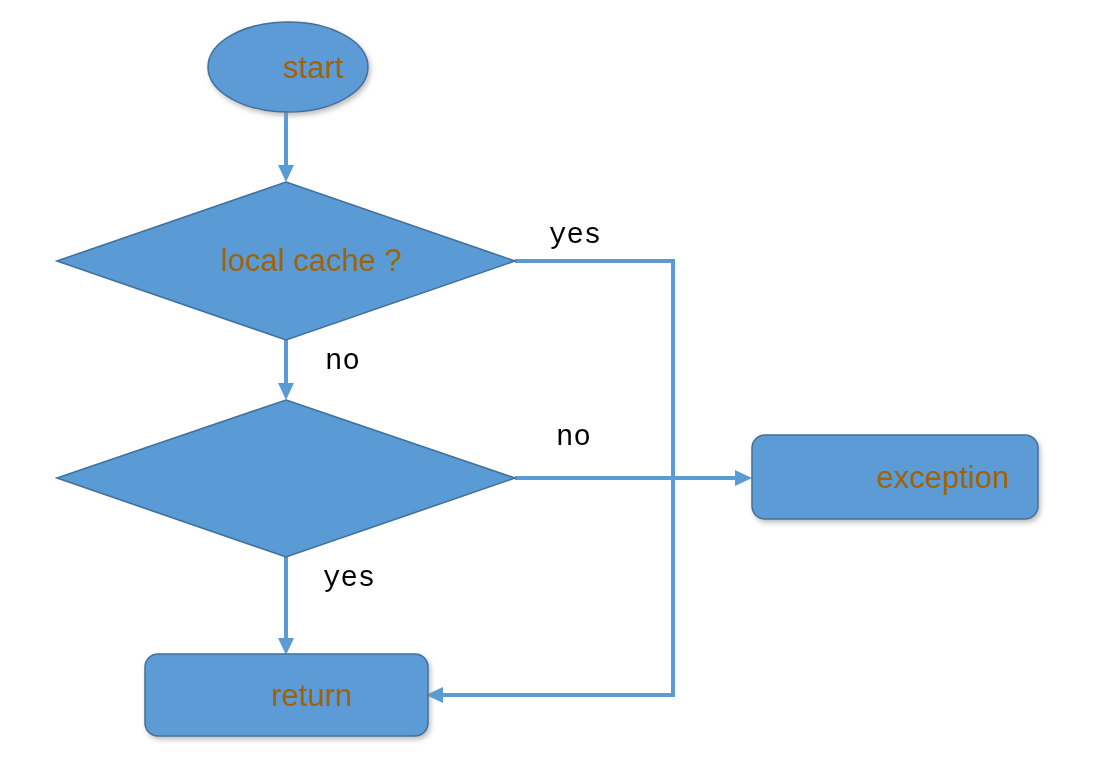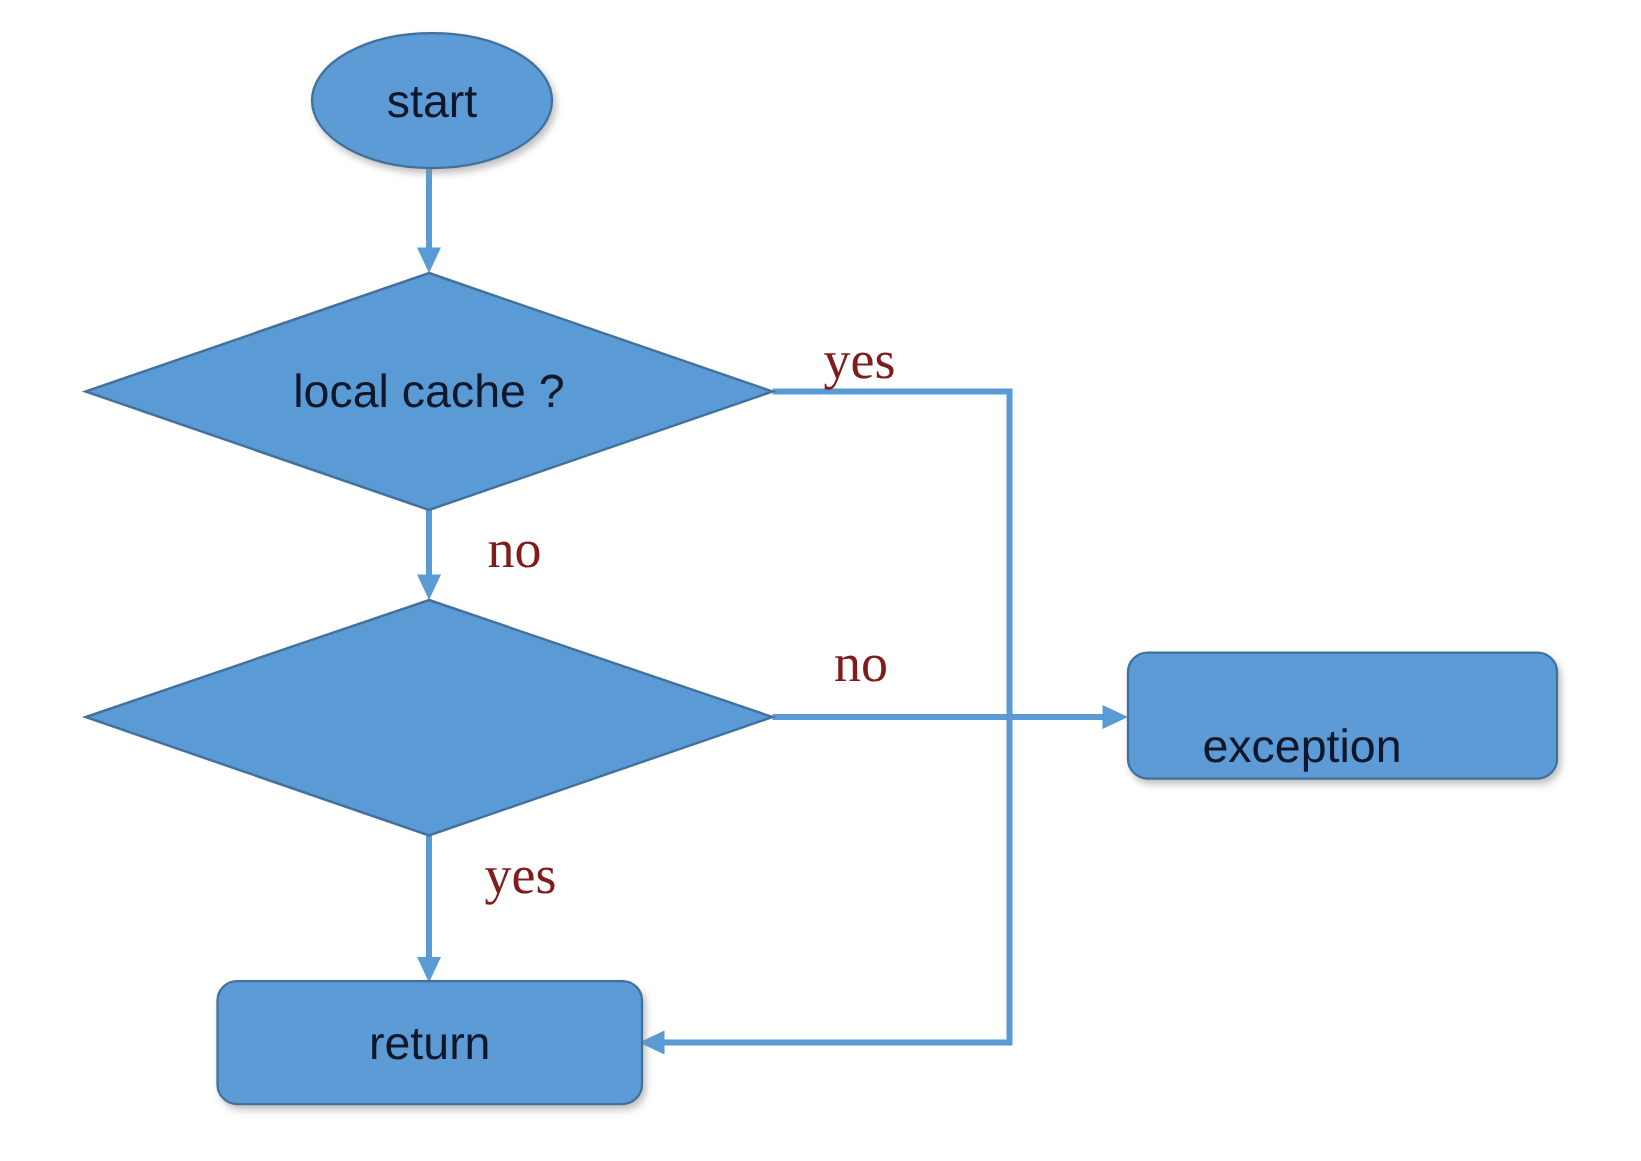--- a/index.html
+++ b/index.html
@@ -20,32 +20,33 @@
   }
   #flow-svg {
     position: absolute;
     left: 0;
     top: 0;
     width: 1094px;
     height: 774px;
   }
   .node-label {
     position: absolute;
-    color: #0f172a;
+    color: #a16207;
     font-size: 31px;
     font-family: "Liberation Sans", sans-serif;
     white-space: nowrap;
     text-align: center;
     pointer-events: none;
+    margin-left: 25px;
   }
   .edge-label {
     position: absolute;
-    color: #7f1d1d;
-    font-size: 36px;
-    font-family: Liberation Serif, serif;
+    color: #000000;
+    font-size: 29px;
+    font-family: Liberation Mono, monospace;
     white-space: nowrap;
   }
 </style>
 </head>
 <body>
 
 <div id="canvas">
 
   <svg id="flow-svg" viewBox="0 0 1094 774">
     <defs>
@@ -88,21 +89,21 @@
     <rect x="752" y="435" width="286" height="84" rx="13" ry="13" fill="#5B9BD5" stroke="#41719C" stroke-width="1.5" filter="url(#softShadow)"></rect>
 
     <rect x="145" y="654" width="283" height="82" rx="13" ry="13" fill="#5B9BD5" stroke="#41719C" stroke-width="1.5" filter="url(#softShadow)"></rect>
   </svg>
 
   <div class="node-label" style="left:188px; top:50px; width:200px;">start</div>
 
   <div class="node-label" style="left:136px; top:243px; width:300px;">local cache ?</div>
 
 
-  <div class="node-label" style="left:752px; top:480px; width:232px;">exception</div>
+  <div class="node-label" style="left:752px; top:460px; width:232px;text-align:right;">exception</div>
 
   <div class="node-label" style="left:145px; top:678px; width:283px;text-align:center;">return</div>
 
   <div class="edge-label" style="left:549px; top:219px;">yes</div>
 
   <div class="edge-label" style="left:325px; top:345px;">no</div>
 
   <div class="edge-label" style="left:556px; top:421px;">no</div>
 
   <div class="edge-label" style="left:323px; top:562px;">yes</div>

